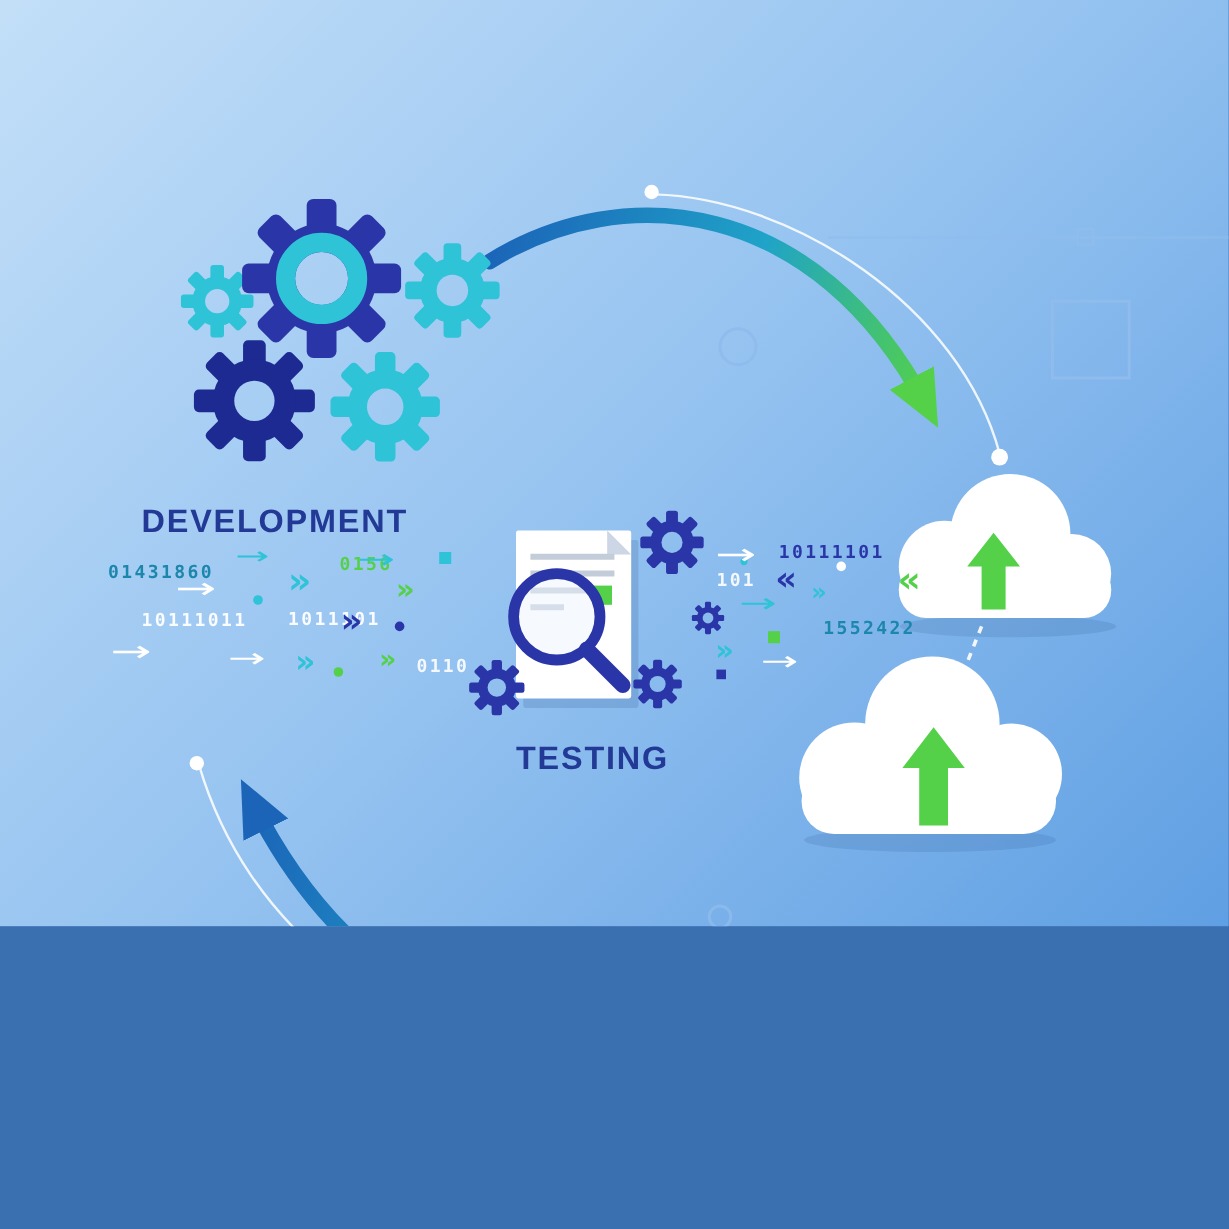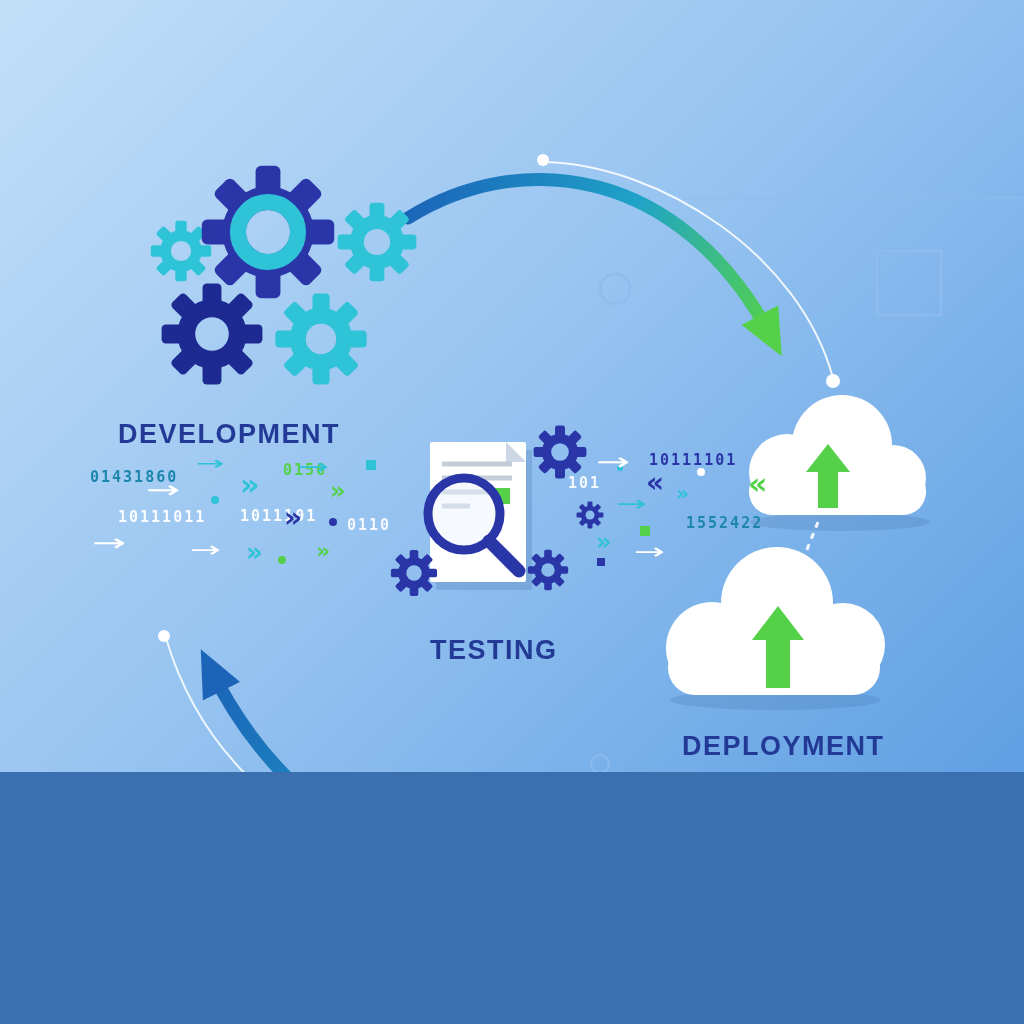--- a/index.html
+++ b/index.html
@@ -11,31 +11,31 @@
   svg{position:absolute;left:0;top:0;}
   .f-navy{fill:var(--navy);}
   .f-navyd{fill:var(--navy_dark);}
   .f-teal{fill:var(--teal);}
   .f-green{fill:var(--green);}
   .f-white{fill:var(--white);}
   .st-out{stroke:var(--outline);fill:none;stroke-width:2.5;}
   .stage span{position:absolute;white-space:nowrap;pointer-events:none;}
   .lbl{font-weight:700;font-size:27px;letter-spacing:1.5px;color:var(--label);}
   #lbl-dev{left:118px;top:419px;}
-  #lbl-test{left:430px;top:617px;margin-top:18px;}
+  #lbl-test{left:430px;top:617px;}
   #lbl-dep{left:682px;top:731px;}
   .bin{font-family:"DejaVu Sans Mono",monospace;font-size:15px;font-weight:600;letter-spacing:2px;}
   .b1{left:90px;top:468px;color:var(--teal_dark);}
   .b2{left:118px;top:508px;color:rgba(255,255,255,.95);text-align:center;}
   .b3{left:240px;top:507px;color:rgba(255,255,255,.95);}
   .b4{left:283px;top:461px;color:var(--green);}
   .b5{left:610px;top:451px;color:var(--navy);margin-left:39px;}
   .b6{left:686px;top:514px;color:var(--teal_dark);}
-  .b7{left:347px;top:516px;color:rgba(255,255,255,.9);}
-  .b8{left:568px;top:474px;color:rgba(255,255,255,.9);}
+  .b7{left:347px;top:546px;color:rgba(255,255,255,.9);}
+  .b8{left:597px;top:474px;color:rgba(255,255,255,.9);}
   .chev{font-weight:700;line-height:1;font-family:"DejaVu Sans",sans-serif;}
   .c1{left:240px;top:470px;color:var(--teal);font-size:30px;}
   .c2{left:330px;top:479px;color:var(--green);font-size:24px;}
   .c3{left:284px;top:504px;color:var(--navy);font-size:28px;}
   .c4{left:246px;top:539px;color:var(--teal);font-size:26px;}
   .c5{left:316px;top:540px;color:var(--green);font-size:22px;}
   .c6{left:646px;top:469px;color:var(--navy);font-size:28px;}
   .c7{left:748px;top:469px;color:var(--green);font-size:30px;}
   .c8{left:596px;top:530px;color:var(--teal);font-size:24px;}
   .c9{left:676px;top:483px;color:var(--teal);font-size:20px;}
@@ -168,21 +168,20 @@
       <circle cx="777" cy="603" r="56"></circle>
       <circle cx="843" cy="645" r="42"></circle>
       <rect x="668" y="640" width="212" height="55" rx="27"></rect>
     </g>
     <polygon points="778,606 752,640 766,640 766,688 790,688 790,640 804,640" class="f-green"></polygon>
   </g>
 </svg>
 
 <span class="lbl" id="lbl-dev">DEVELOPMENT</span>
 <span class="lbl" id="lbl-test">TESTING</span>
-<span class="lbl" id="lbl-dep">DEPLOYMENT</span>
 
 <span class="bin b1">01431860</span>
 <span class="bin b2">10111011</span>
 <span class="bin b3">1011101</span>
 <span class="bin b4">0156</span>
 <span class="bin b5">10111101</span>
 <span class="bin b6">1552422</span>
 <span class="bin b7">0110</span>
 <span class="bin b8">101</span>
 

